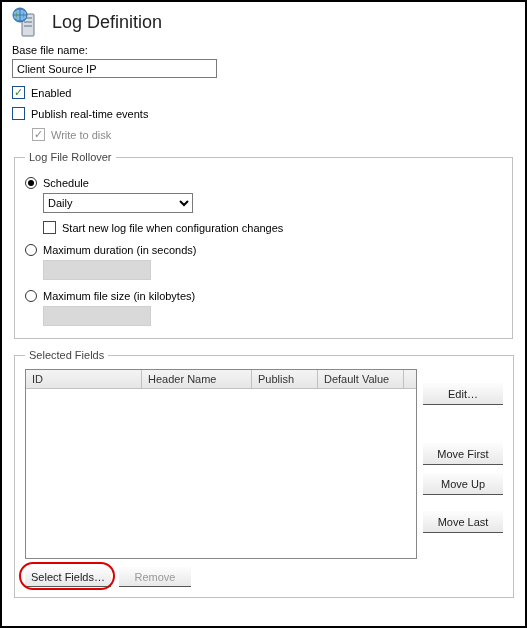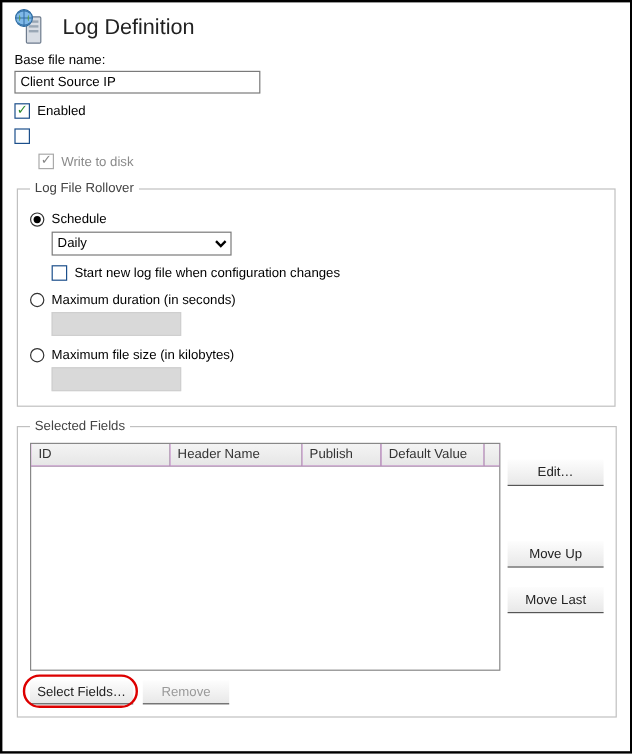--- a/index.html
+++ b/index.html
@@ -103,20 +103,21 @@
   <div class="row-label">Base file name:</div>
   <input class="text-input" type="text" value="Client Source IP" style="">
 
   <div class="check-row">
     <span class="checkbox">✓</span>
     <span>Enabled</span>
   </div>
 
   <div class="check-row">
     <span class="checkbox"></span>
+    <span>Publish real-time events</span>
   </div>
   <div class="check-row sub">
     <span class="checkbox disabled">✓</span>
     <span>Write to disk</span>
   </div>
 
   <fieldset>
     <legend>Log File Rollover</legend>
 
     <div class="radio-row">
@@ -161,20 +162,21 @@
           <div class="th">Header Name</div>
           <div class="th">Publish</div>
           <div class="th">Default Value</div>
           <div class="th"></div>
         </div>
       </div>
       <div class="side-buttons">
         <div style="height:14px;"></div>
         <button class="btn">Edit…</button>
         <div class="gap-lg"></div>
+        <button class="btn">Move First</button>
         <div class="gap-sm"></div>
         <button class="btn">Move Up</button>
         <div class="gap-sm"></div>
         <div class="gap-sm"></div>
         <button class="btn">Move Last</button>
       </div>
     </div>
     <div class="bottom-row" style="position:relative;">
       <div class="highlight-oval" style="left:-6px; top:-5px;"></div>
       <button class="btn small" style="width:86px;">Select Fields…</button>

